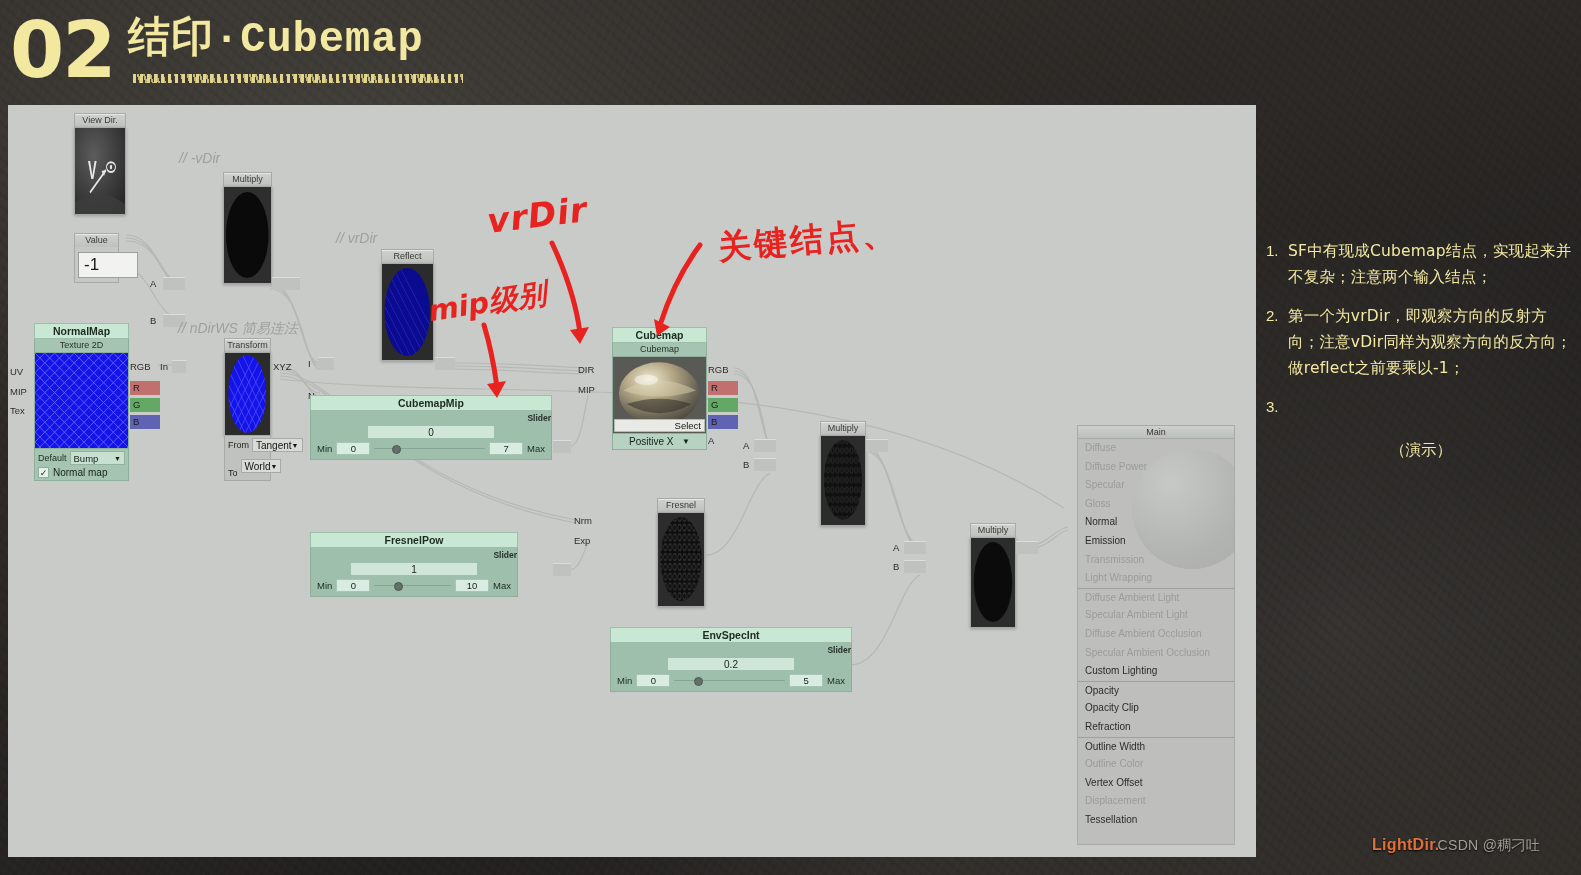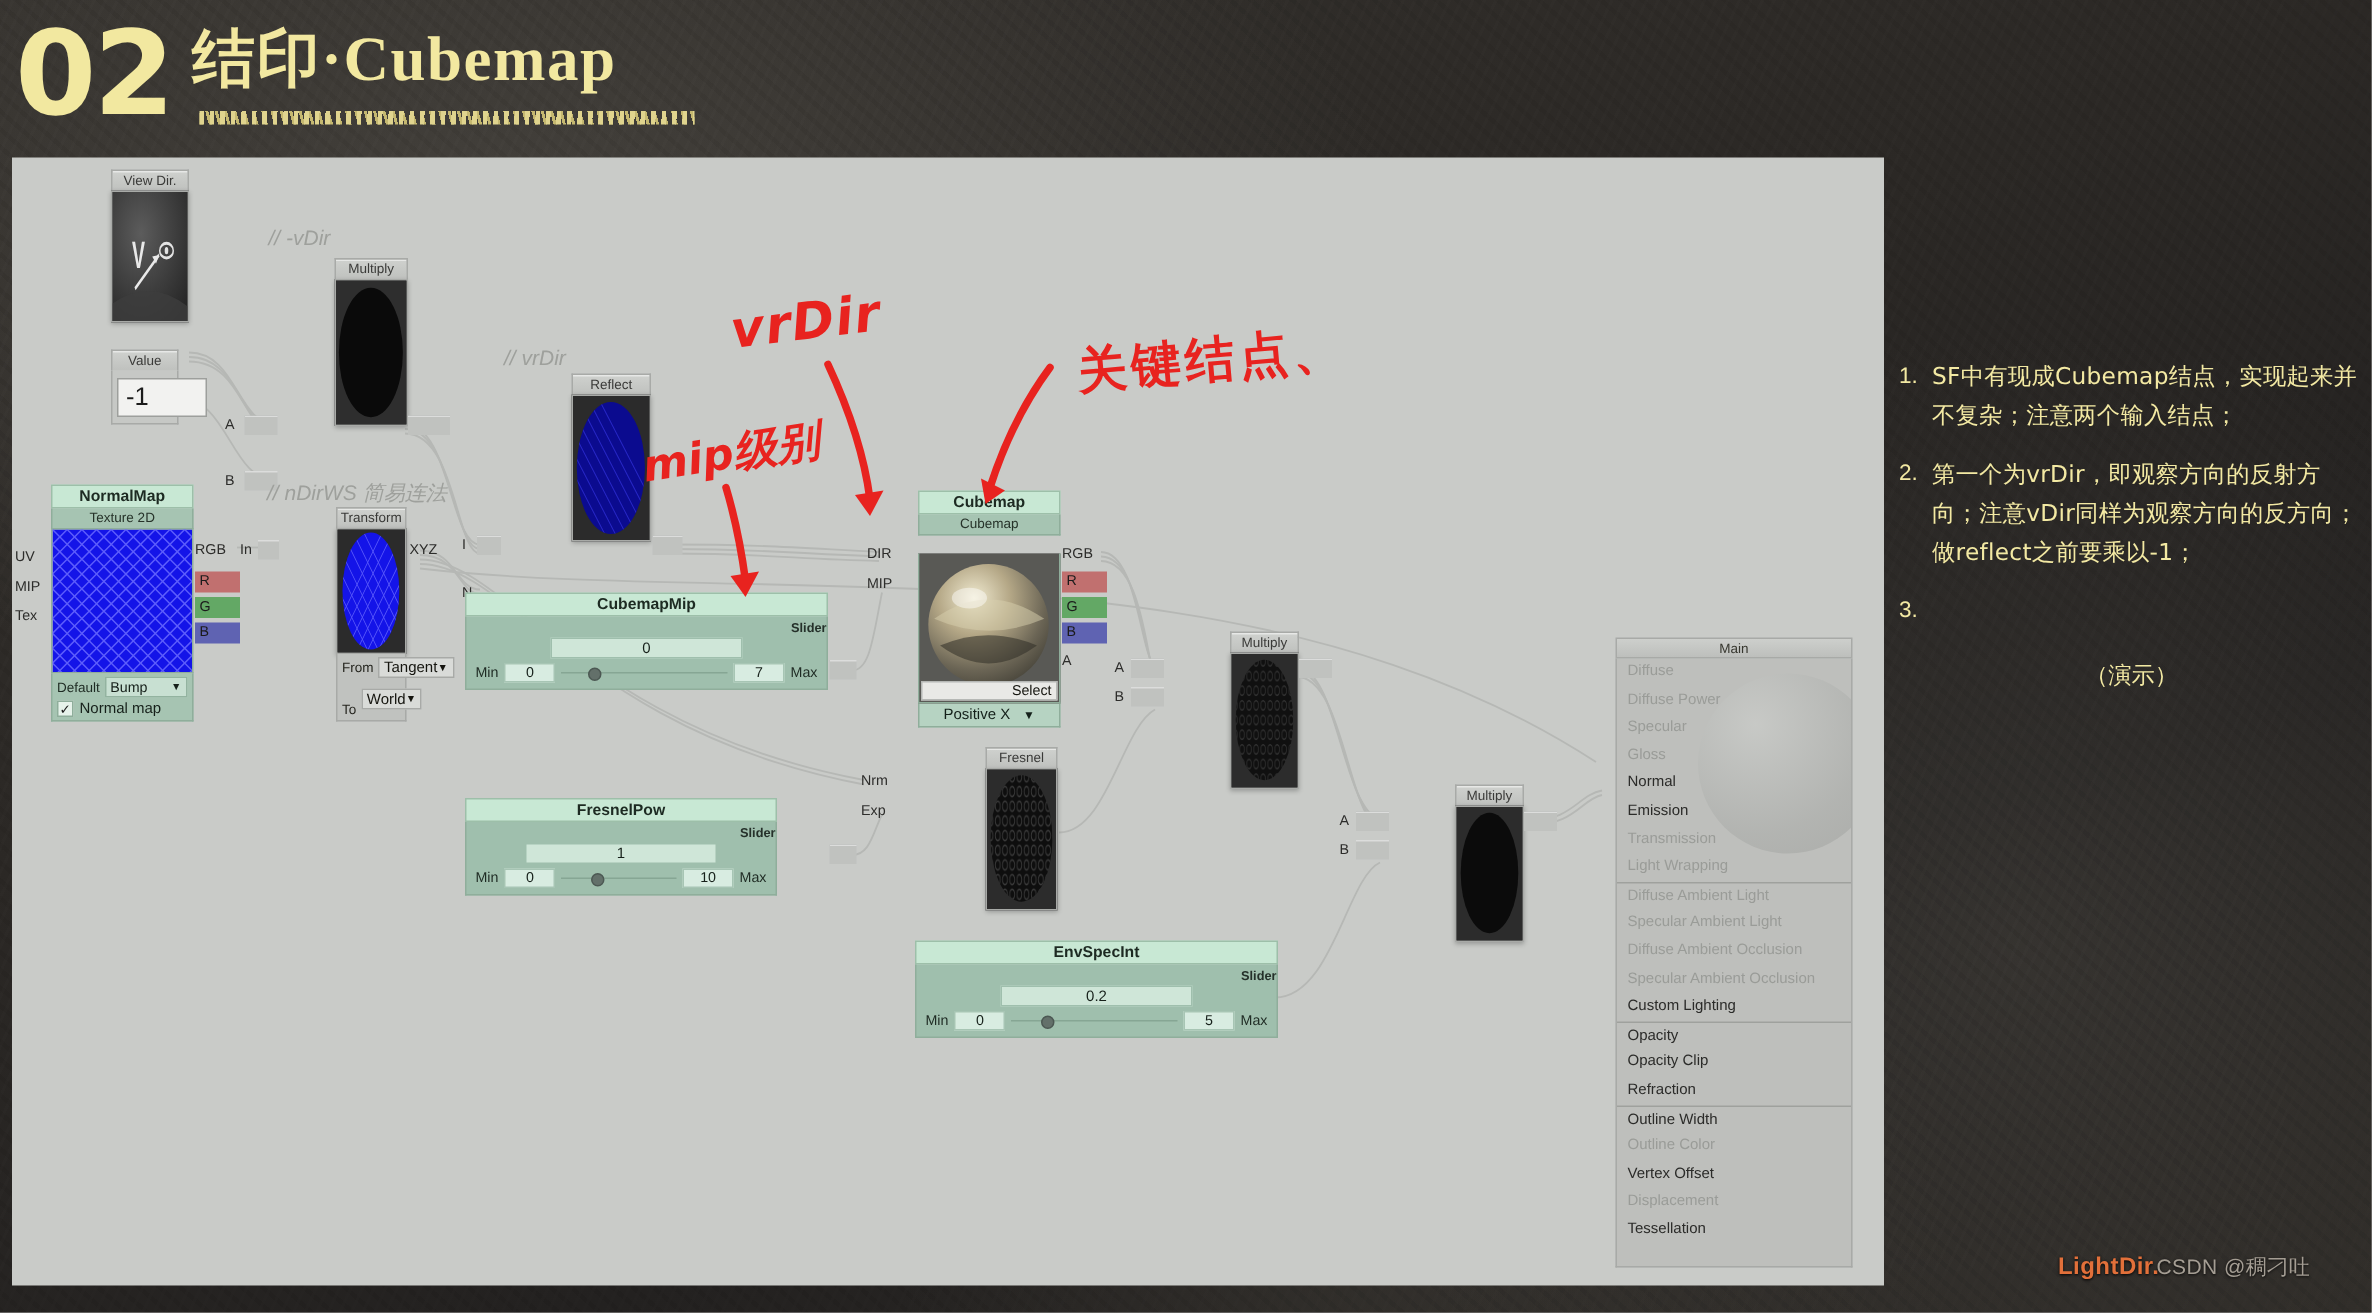--- a/index.html
+++ b/index.html
@@ -34,21 +34,21 @@
     position:absolute; left:10px; top:2px;
     font-family:"DejaVu Sans", sans-serif;
     font-size:78px; font-weight:bold; letter-spacing:-2px;
     color:#f2e8a0; line-height:96px;
     -webkit-text-stroke:0px;
     background-image:repeating-linear-gradient(118deg, rgba(0,0,0,.55) 0 2px, transparent 2px 5px);
     -webkit-background-clip:text; background-clip:text;
   }
   #hdr-title{
     position:absolute; left:128px; top:16px;
-    font-family:Liberation Serif, serif;
+    font-family:Liberation Mono, monospace;
     font-size:42px; font-weight:bold; color:#f2e8a0;
     letter-spacing:1px; line-height:48px;
   }
   #hdr-rule{
     position:absolute; left:133px; top:74px; width:330px; height:9px;
     background:repeating-linear-gradient(92deg,#e9dd93 0 3px, transparent 3px 7px),
                repeating-linear-gradient(75deg,#cdbf74 0 2px, transparent 2px 6px);
     opacity:.95;
     filter:blur(.2px);
   }
@@ -489,21 +489,21 @@
 
   <div class="port left" style="left:570px; top:258px;">
     <span>DIR</span>
   </div>
   <div class="port left" style="left:570px; top:278px;">
     <span>MIP</span>
   </div>
   <div class="gnode" style="left:604px; top:222px; width:95px;">
     <div class="gname">Cubemap</div>
     <div class="gsub">Cubemap</div>
-    <div style="height:100px;border:1px solid #8fae9b;border-top:none;background:#4a4a46;position:relative;margin-top:12px;">
+    <div style="height:77px;border:1px solid #8fae9b;border-top:none;background:#4a4a46;position:relative;">
       <svg class="prev" viewBox="0 0 95 100" preserveAspectRatio="none">
         <defs>
           <radialGradient id="cm" cx="38%" cy="28%" r="85%">
             <stop offset="0" stop-color="#efe9cf"></stop>
               <stop offset=".35" stop-color="#b5a887"></stop>
             <stop offset=".7" stop-color="#6b6555"></stop>
               <stop offset="1" stop-color="#3a3830"></stop>
           </radialGradient>
         </defs>
         <rect width="95" height="100" fill="#595955"></rect>

